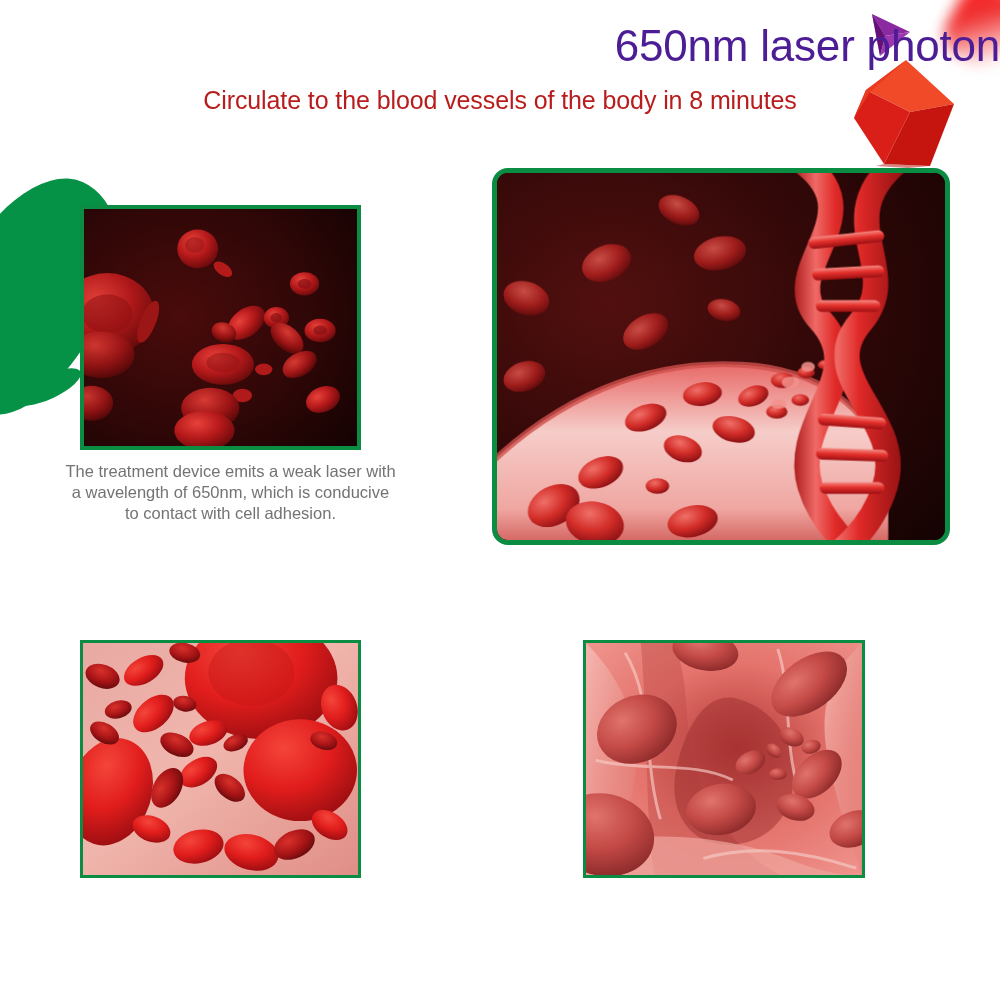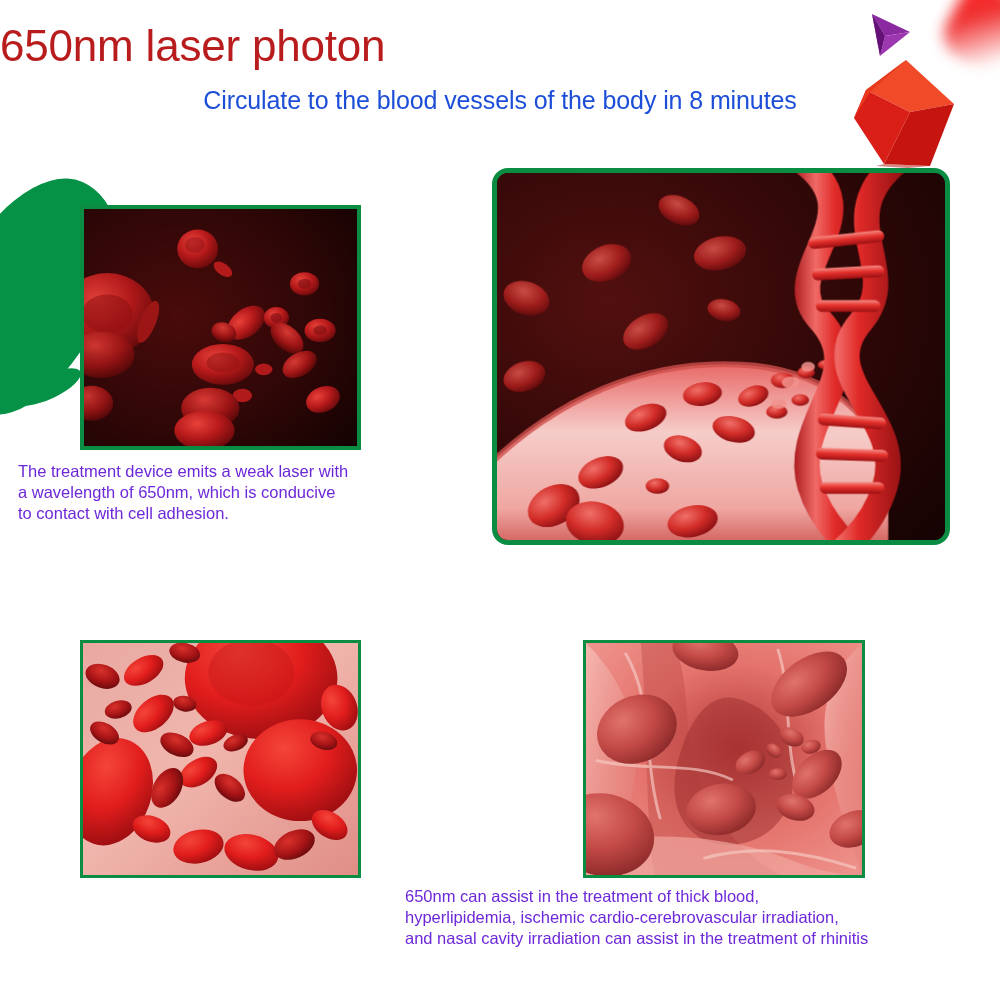--- a/index.html
+++ b/index.html
@@ -40,53 +40,53 @@
     left: 12px; top: 375px;
     width: 72px; height: 24px;
     background: #069246;
     border-radius: 50%;
     transform: rotate(-25deg);
   }
 
   
   #title {
     position: absolute; top: 22px; left: 0; width: 1000px;
-    text-align: left;
+    text-align: right;
     font-size: 44px; font-weight: 400; line-height: 1.08;
-    color: #b91c1c;
+    color: #4c1d95;
     letter-spacing: -.2px;
   }
   #subtitle {
     position: absolute; top: 86px; left: 0; width: 1000px;
     text-align: center;
     font-size: 25px; font-weight: 400;
-    color: #1d4ed8;
+    color: #b91c1c;
     letter-spacing: -.1px;
   }
 
   
   .panel {
     position: absolute;
     border: 4px solid #0a8c43;
     overflow: hidden;
     background: #2a0606;
   }
   #panel-1 { left: 80px;  top: 205px; width: 281px; height: 245px; border-width: 4px; }
   #panel-2 { left: 492px; top: 168px; width: 458px; height: 377px; border-width: 5px; border-radius: 16px; }
   #panel-3 { left: 80px;  top: 640px; width: 281px; height: 238px; border-width: 3px; }
   #panel-4 { left: 583px; top: 640px; width: 282px; height: 238px; border-width: 3px; }
   .panel-art { position: absolute; inset: 0; }
 
   
   .caption {
     position: absolute;
-    text-align: left;
+    text-align: center;
     font-size: 16.5px;
     line-height: 1.28;
-    color: #6d28d9;
+    color: #737373;
     white-space: pre-line;
   }
   #caption-1 { left: 18px;  top: 461px; width: 425px; }
   #caption-3 { left: 48px;  top: 886px; width: 345px; }
   #caption-4 { left: 405px; top: 886px; width: 595px; }
 </style>
 </head>
 <body>
 
 <div id="stage">
@@ -352,17 +352,14 @@
         <ellipse cx="274" cy="190" rx="26" ry="18" fill="url(#rbcG)" transform="rotate(-20 274 190)"></ellipse>
         <ellipse cx="168" cy="122" rx="16" ry="11" fill="url(#rbcG)" transform="rotate(-28 168 122)"></ellipse>
         <ellipse cx="210" cy="96" rx="13" ry="9" fill="url(#rbcG)" transform="rotate(24 210 96)"></ellipse>
         <ellipse cx="230" cy="106" rx="10" ry="7" fill="url(#rbcG)" transform="rotate(-12 230 106)"></ellipse>
         <ellipse cx="192" cy="110" rx="9" ry="6" fill="url(#rbcG)" transform="rotate(40 192 110)"></ellipse>
         <ellipse cx="214" cy="168" rx="20" ry="13" fill="url(#rbcG)" transform="rotate(16 214 168)"></ellipse>
         <ellipse cx="196" cy="134" rx="9" ry="6" fill="url(#rbcG)"></ellipse>
       </g>
     </svg>
   </div>
-  <p class="caption" id="caption-4">650nm can assist in the treatment of thick blood,
-hyperlipidemia, ischemic cardio-cerebrovascular irradiation,
-and nasal cavity irradiation can assist in the treatment of rhinitis</p>
 
 </div>
 
 </body></html>

